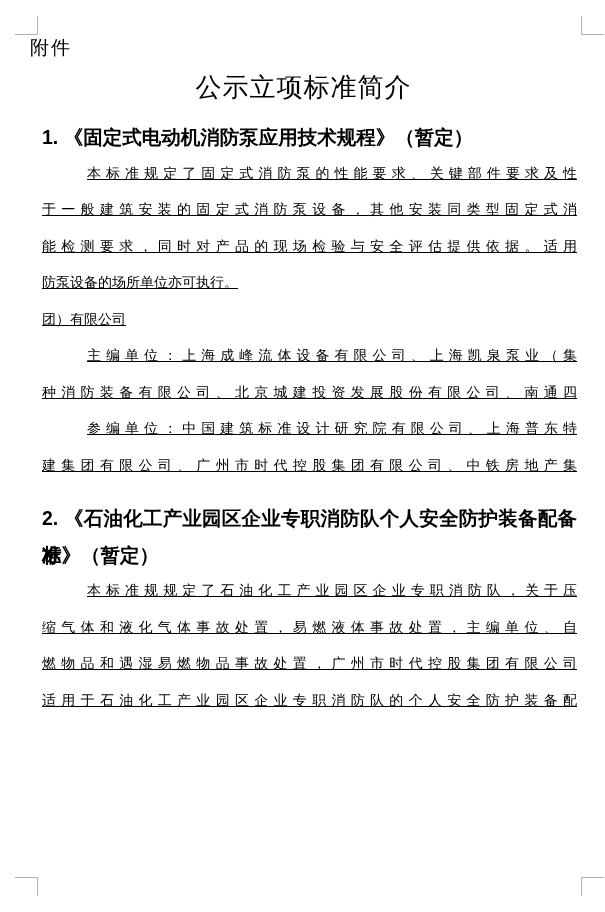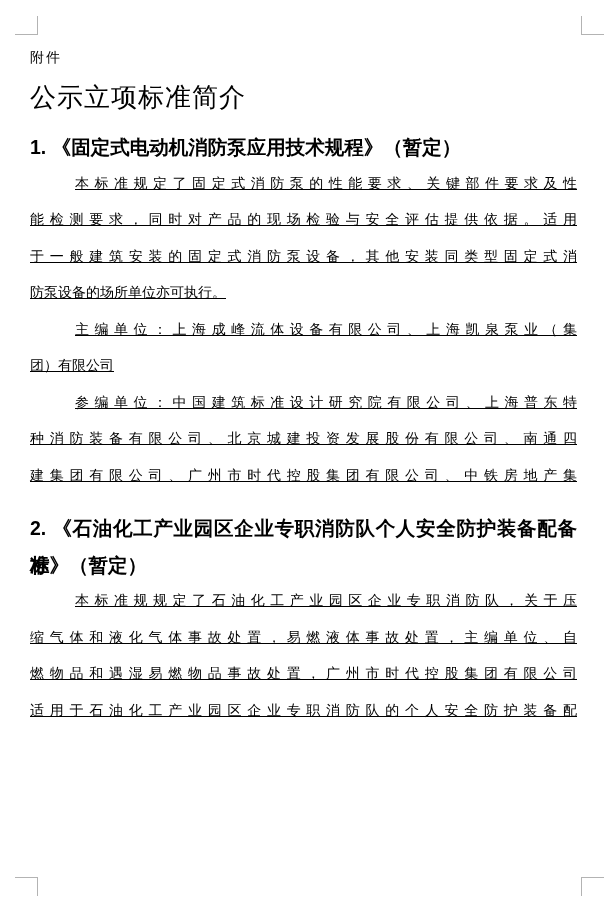--- a/index.html
+++ b/index.html
@@ -24,43 +24,44 @@
   .crop.bl { left: 15px;  top: 877px; border-right-width: 1px; border-top-width: 1px; }
   .crop.br { left: 581px; top: 877px; border-left-width: 1px;  border-top-width: 1px; }
 
   .doc {
     position: absolute;
     left: 30px;
     top: 0;
     width: 547px;
   }
   .attachment {
-    padding-top: 48px;
-    font-size: 14px;
+    padding-top: 38px;
+    font-size: 19px;
     line-height: 20px;
     letter-spacing: 2px;
   }
   .title {
     margin: 15px 0 4px 0;
     font-size: 26px;
     line-height: 30px;
-    text-align: left;
+    text-align: center;
     font-weight: normal;
     letter-spacing: 1px;
   }
   .heading {
     margin-top: 16px;
     font-family: "Liberation Sans", "DejaVu Sans", sans-serif;
     font-weight: bold;
     font-size: 19.5px;
   }
   .hline, .line {
     height: 36.5px;
     line-height: 36.5px;
     white-space: nowrap;
+    margin-left: 12px;
   }
   .para { margin: 0; }
   .line { font-size: 14px; white-space: normal; text-decoration: underline; }
   .hline { white-space: normal; }
   
   .j { text-align: justify; text-align-last: justify; }
   
   .indent { text-indent: 45px; }
   
   .tight { letter-spacing: -0.45px; }
@@ -81,33 +82,33 @@
 
     <div class="title">公示立项标准简介</div>
 
     <section>
       <div class="heading">
         <div class="hline">1. 《固定式电动机消防泵应用技术规程》（暂定）</div>
       </div>
 
       <div class="para">
         <div class="line j indent">本标准规定了固定式消防泵的性能要求、关键部件要求及性</div>
+        <div class="line j">于一般建筑安装的固定式消防泵设备，其他安装同类型固定式消</div>
         <div class="line j">能检测要求，同时对产品的现场检验与安全评估提供依据。适用</div>
-        <div class="line j">于一般建筑安装的固定式消防泵设备，其他安装同类型固定式消</div>
         <div class="line">防泵设备的场所单位亦可执行。</div>
       </div>
 
       <div class="para">
+        <div class="line">团）有限公司</div>
         <div class="line j indent">主编单位：上海成峰流体设备有限公司、上海凯泉泵业（集</div>
-        <div class="line">团）有限公司</div>
       </div>
 
       <div class="para">
+        <div class="line j">种消防装备有限公司、北京城建投资发展股份有限公司、南通四</div>
         <div class="line j indent">参编单位：中国建筑标准设计研究院有限公司、上海普东特</div>
-        <div class="line j">种消防装备有限公司、北京城建投资发展股份有限公司、南通四</div>
         <div class="line j">建集团有限公司、广州市时代控股集团有限公司、中铁房地产集</div>
       </div>
     </section>
 
     <section>
       <div class="heading">
         <div class="hline j">2. 《石油化工产业园区企业专职消防队个人安全防护装备配备标</div>
         <div class="hline">准》（暂定）</div>
       </div>
 

